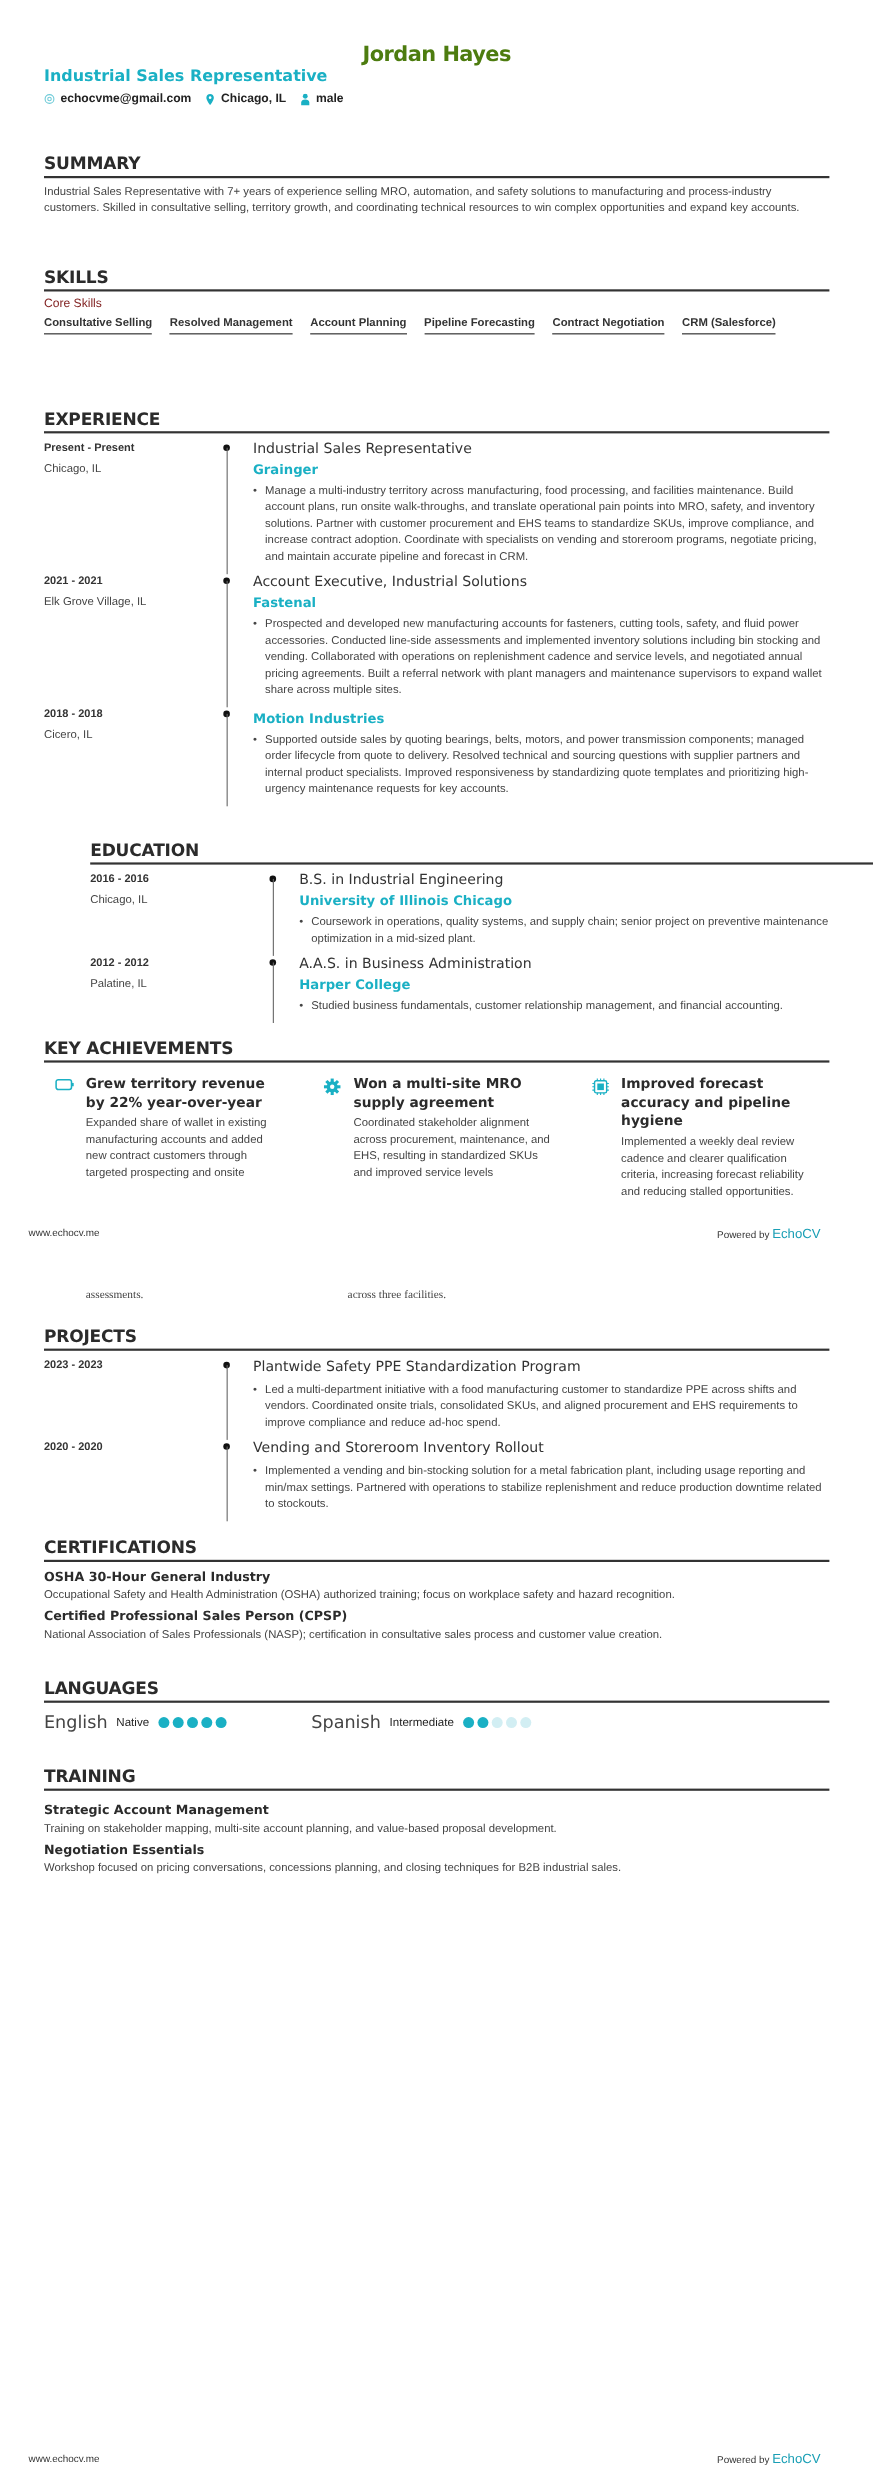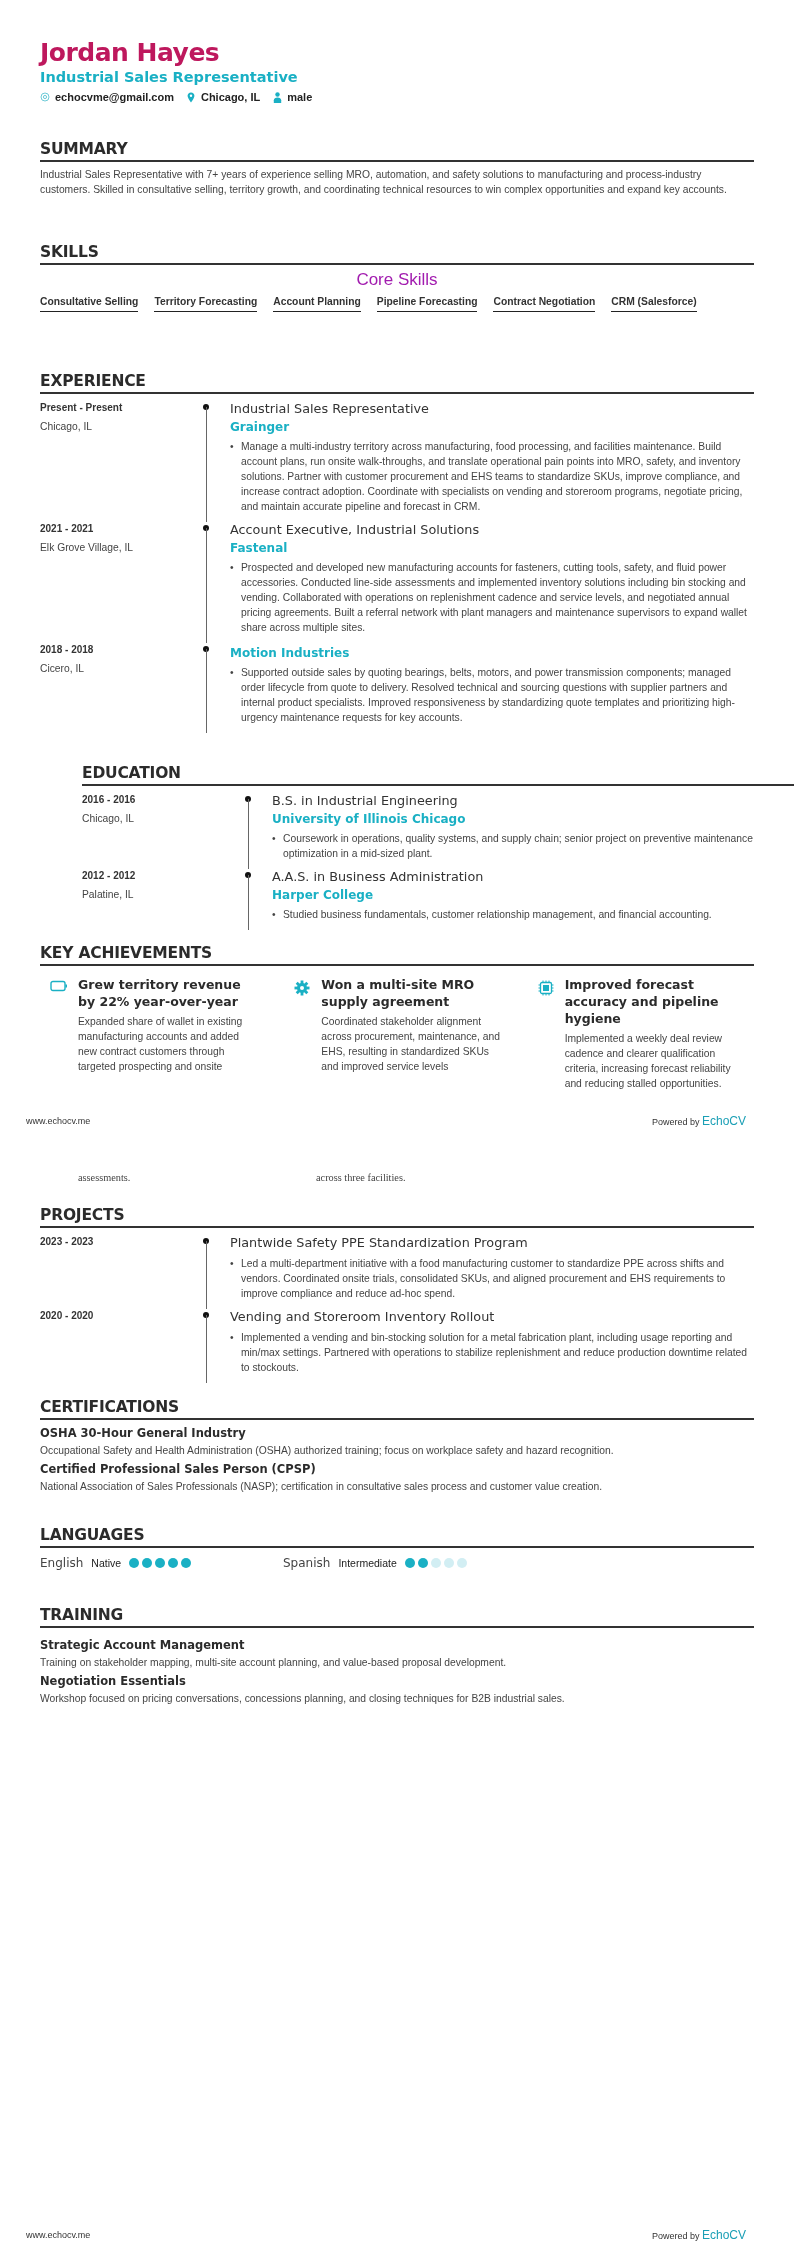--- a/index.html
+++ b/index.html
@@ -1,28 +1,28 @@
 <!DOCTYPE html>
 <html><head>
 <meta charset="utf-8">
 <style>
   * { box-sizing: border-box; margin: 0; padding: 0; }
   html, body { background: #ffffff; }
   body { width: 794px; height: 2246px; position: relative; font-family: "Liberation Sans", sans-serif; color: #333; }
   .page { position: absolute; left: 40px; width: 714px; }
-  .name { font-family: "DejaVu Sans", sans-serif; font-weight: bold; font-size: 25px; color: #be185d; letter-spacing: -0.5px; }
+  .name { font-family: "DejaVu Sans", sans-serif; font-weight: bold; font-size: 19px; color: #4d7c0f; letter-spacing: -0.5px; text-align: center; }
   .jobtitle { font-family: "DejaVu Sans", sans-serif; font-weight: bold; font-size: 14.5px; color: #1ab0c4; margin-top: 2px; }
   .contacts { display: flex; align-items: center; gap: 12px; margin-top: 6px; font-size: 11px; font-weight: bold; color: #222; }
   .contact { display: flex; align-items: center; gap: 5px; }
   .ico { display: inline-flex; width: 10px; height: 12px; align-items: center; justify-content: center; }
 
   .section-title { font-family: "DejaVu Sans", sans-serif; font-weight: bold; font-size: 15.5px; color: #2b2b2b; padding-bottom: 2px; border-bottom: 2.5px solid #333; letter-spacing: -0.2px; }
   .body-text { font-size: 10.3px; line-height: 15px; color: #444; margin-top: 4px; }
 
-  .skills-sub { color: #a21caf; font-size: 17px; margin-top: 5px; text-align: center; }
+  .skills-sub { color: #7f1d1d; font-size: 11px; margin-top: 5px; }
   .skills { display: flex; flex-wrap: wrap; column-gap: 16px; row-gap: 6px; margin-top: 6px; }
   .skill { font-size: 10.3px; font-weight: bold; color: #333; padding-bottom: 4px; border-bottom: 1.5px solid #222; }
 
   .tl-row { display: flex; position: relative; }
   .tl-left { width: 162px; flex: none; }
   .tl-date { font-size: 10px; font-weight: bold; color: #333; line-height: 14px; }
   .tl-loc { font-size: 10.3px; color: #444; margin-top: 6px; }
   .tl-line { width: 28px; flex: none; position: relative; }
   .tl-line .dot { position: absolute; left: 1px; top: 3px; width: 6px; height: 6px; border-radius: 50%; background: #111; }
   .tl-line .vline { position: absolute; left: 3.5px; top: 6px; bottom: 0; width: 1px; background: #666; }
@@ -40,21 +40,21 @@
   .ach-desc { font-size: 10.3px; line-height: 15px; color: #444; margin-top: 4px; }
 
   .footer { position: absolute; left: 26px; width: 720px; display: flex; justify-content: space-between; font-size: 9px; color: #333; align-items: center; }
   .footer .brand { color: #1a9fb5; font-size: 12px; }
 
   .cert-title { font-family: "DejaVu Sans", sans-serif; font-weight: bold; font-size: 11.5px; color: #2b2b2b; margin-top: 6px; }
   .cert-desc { font-size: 10.3px; color: #444; margin-top: 5px; }
 
   .langs { display: flex; margin-top: 8px; }
   .lang { width: 243px; display: flex; align-items: center; gap: 8px; }
-  .lang-name { font-family: "DejaVu Sans", sans-serif; font-size: 12px; color: #444; }
+  .lang-name { font-family: "DejaVu Sans", sans-serif; font-size: 16px; color: #444; }
   .lang-level { font-size: 10.5px; color: #222; }
   .dots { display: flex; gap: 3px; }
   .dots span { width: 10px; height: 10px; border-radius: 50%; background: #1ab0c4; }
   .dots span.off { background: #d2eef3; }
 </style>
 </head>
 <body>
 
 <div class="page" style="top:38px;">
   <div class="name">Jordan Hayes</div>
@@ -93,21 +93,21 @@
 <div class="page" style="top:140px;">
   <div class="section-title">SUMMARY</div>
   <div class="body-text" style="margin-top:5px;">Industrial Sales Representative with 7+ years of experience selling MRO, automation, and safety solutions to manufacturing and process-industry customers. Skilled in consultative selling, territory growth, and coordinating technical resources to win complex opportunities and expand key accounts.</div>
 </div>
 
 <div class="page" style="top:243px;">
   <div class="section-title">SKILLS</div>
   <div class="skills-sub">Core Skills</div>
   <div class="skills">
     <div class="skill">Consultative Selling</div>
-    <div class="skill">Territory Forecasting</div>
+    <div class="skill">Resolved Management</div>
     <div class="skill">Account Planning</div>
     <div class="skill">Pipeline Forecasting</div>
     <div class="skill">Contract Negotiation</div>
     <div class="skill">CRM (Salesforce)</div>
   </div>
 </div>
 
 <div class="page" style="top:372px;">
   <div class="section-title">EXPERIENCE</div>
   <div style="margin-top:7px;">

